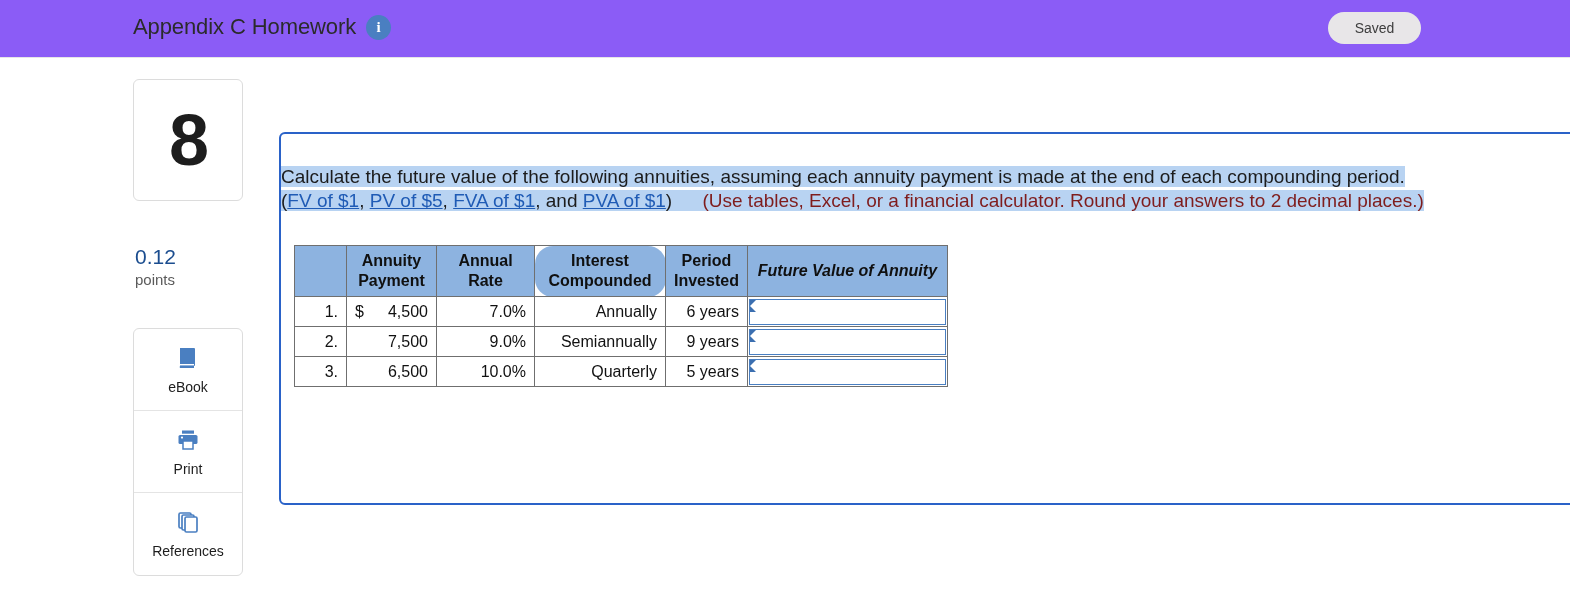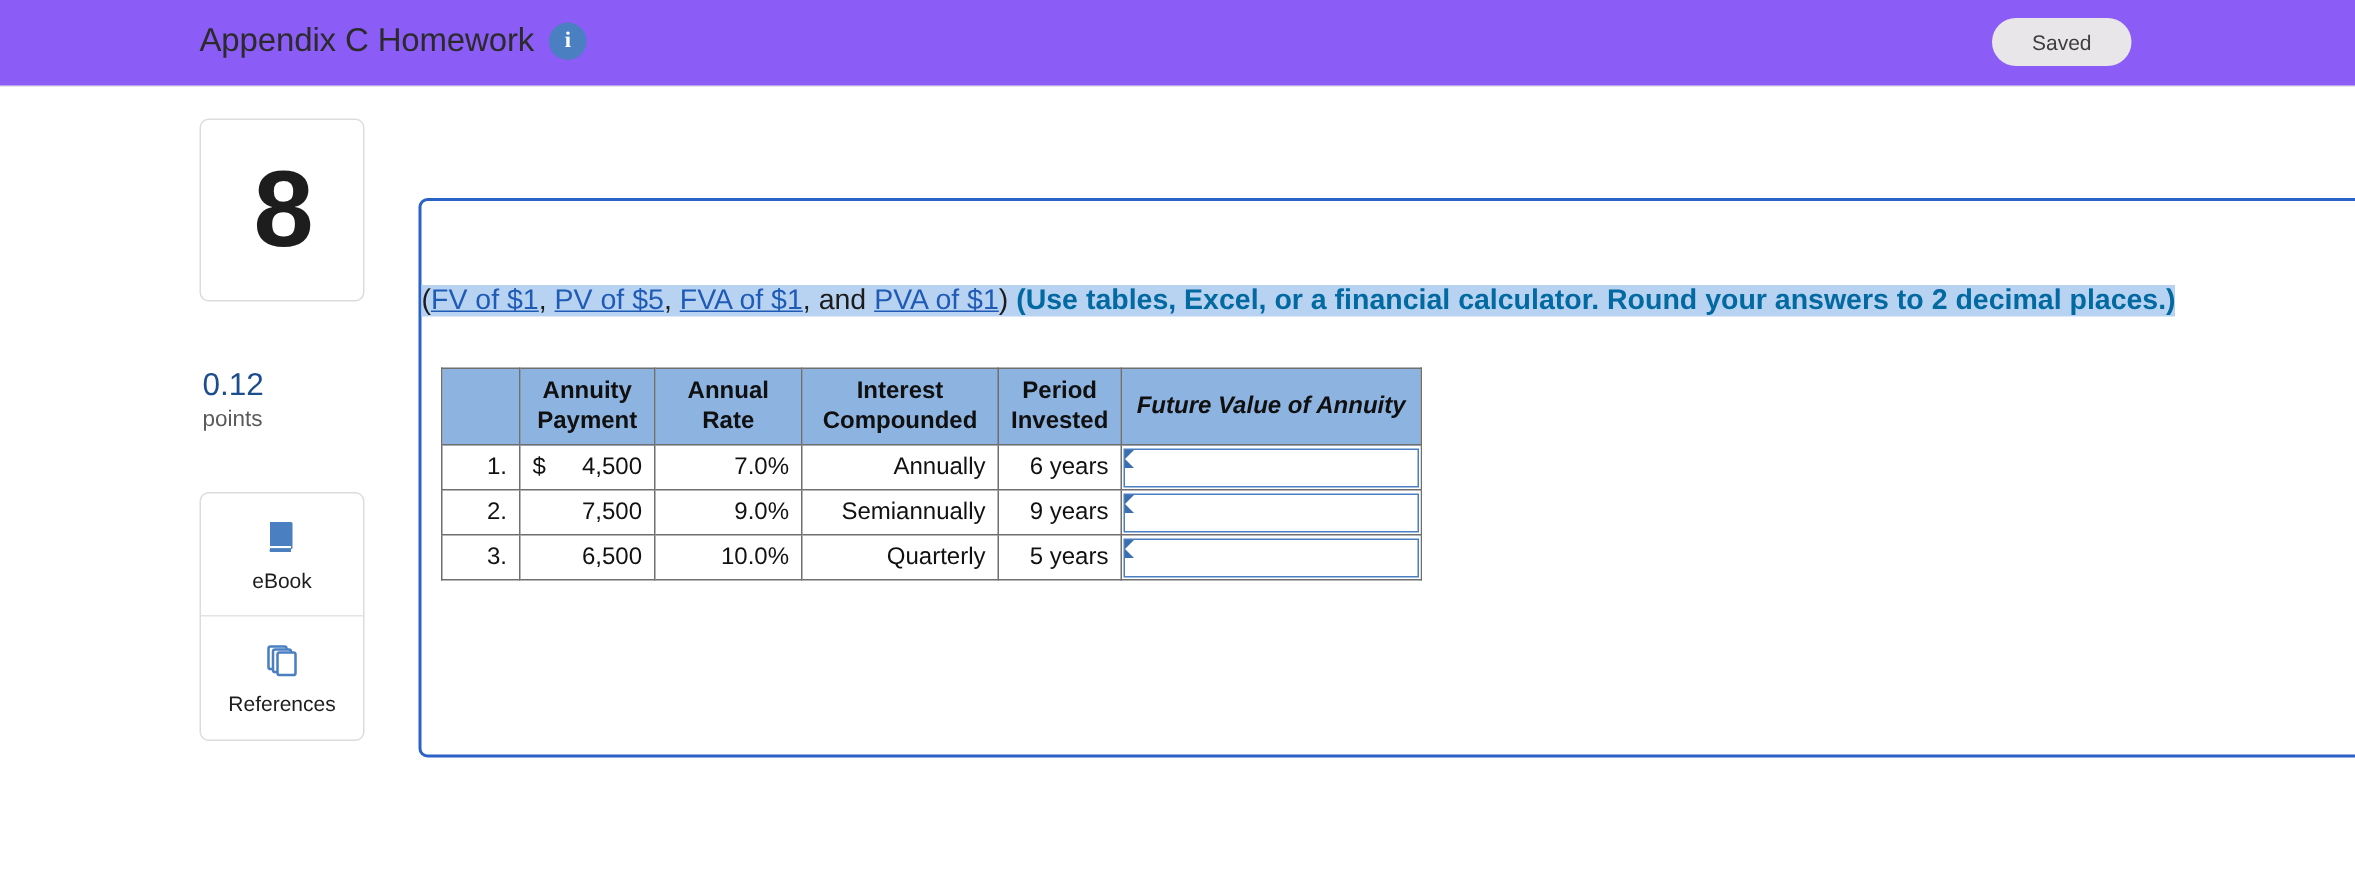--- a/index.html
+++ b/index.html
@@ -137,22 +137,23 @@
     line-height: 24px;
     color: #1c1c1c;
   }
   .hl { background: #b8d3f2; }
   .qlink {
     color: #1f5bb5;
     text-decoration: underline;
     cursor: pointer;
   }
   .bold-red {
-    color: #0369a1;
-    font-weight: bold;
+    color: #7f1d1d;
+    font-weight: normal;
+    margin-left: 25px;
   }
 
   
   .dtable {
     position: absolute;
     left: 13px; top: 111px;
     border-collapse: collapse;
     font-size: 16px;
     color: #111;
   }
@@ -164,21 +165,21 @@
     background: #8db3e0;
     font-weight: bold;
     text-align: center;
     line-height: 20px;
     padding: 5px 8px;
     color: #101010;
   }
   .th-idx { width: 52px; }
   .th-pay { width: 90px; }
   .th-rate { width: 98px; }
-  .th-comp { width: 131px; }
+  .th-comp { width: 131px; border-radius: 18px; }
   .th-per { width: 80px; }
   .th-fva { width: 200px; font-style: italic; }
   .dtable tbody td {
     height: 30px;
     padding: 2px 8px;
     background: #fff;
   }
   .c-idx { text-align: right; padding-right: 12px; }
   .c-num { text-align: right; }
   .c-pay { text-align: right; position: relative; }
@@ -236,39 +237,50 @@
       <span class="tool-ico">
         <svg width="26" height="26" viewBox="0 0 26 26">
           <path d="M5 3 h14 a1 1 0 0 1 1 1 v16 a1 1 0 0 1 -1 1 h-14 z" fill="#4a7fc1"></path>
           <path d="M5 21 h14 v2 h-14 a1.6 1.6 0 0 1 0 -2 z" fill="#4a7fc1"></path>
           <rect x="5" y="19" width="14" height="1.4" fill="#ffffff"></rect>
         </svg>
       </span>
       <span class="tool-label">eBook</span>
     </div>
 
+    <div class="tool-item">
+      <span class="tool-ico">
+        <svg width="26" height="26" viewBox="0 0 26 26">
+          <rect x="7" y="3.5" width="12" height="3.2" fill="#4a7fc1"></rect>
+          <rect x="3.5" y="8" width="19" height="9" rx="1.6" fill="#4a7fc1"></rect>
+          <circle cx="7" cy="10.6" r="1.1" fill="#ffffff"></circle>
+          <rect x="8" y="14" width="10" height="8" fill="#ffffff" stroke="#4a7fc1" stroke-width="1.5"></rect>
+        </svg>
+      </span>
+      <span class="tool-label">Print</span>
+    </div>
 
     <div class="tool-item">
       <span class="tool-ico">
         <svg width="26" height="26" viewBox="0 0 26 26">
           <rect x="4" y="4" width="12" height="15" rx="1.4" fill="none" stroke="#4a7fc1" stroke-width="1.7"></rect>
           <rect x="7" y="6" width="12" height="15" rx="1.4" fill="#ffffff" stroke="#4a7fc1" stroke-width="1.7"></rect>
           <rect x="10" y="8" width="12" height="15" rx="1.4" fill="#ffffff" stroke="#4a7fc1" stroke-width="1.7"></rect>
         </svg>
       </span>
       <span class="tool-label">References</span>
     </div>
 
   </div>
 </div>
 
 <div class="qpanel">
 
   <div class="qtext">
-    <br>
+    <span class="hl">Calculate the future value of the following annuities, assuming each annuity payment is made at the end of each compounding period.</span><br>
     <span class="hl"><span>(</span><a class="qlink">FV of $1</a><span>, </span><a class="qlink">PV of $5</a><span>, </span><a class="qlink">FVA of $1</a><span>, and </span><a class="qlink">PVA of $1</a><span>)</span><span class="bold-red"> (Use tables, Excel, or a financial calculator. Round your answers to 2 decimal places.)</span></span>
   </div>
 
   <table class="dtable">
     <thead>
       <tr>
         <th class="th-idx"></th>
         <th class="th-pay">Annuity Payment</th>
         <th class="th-rate">Annual Rate</th>
         <th class="th-comp">Interest Compounded</th>

